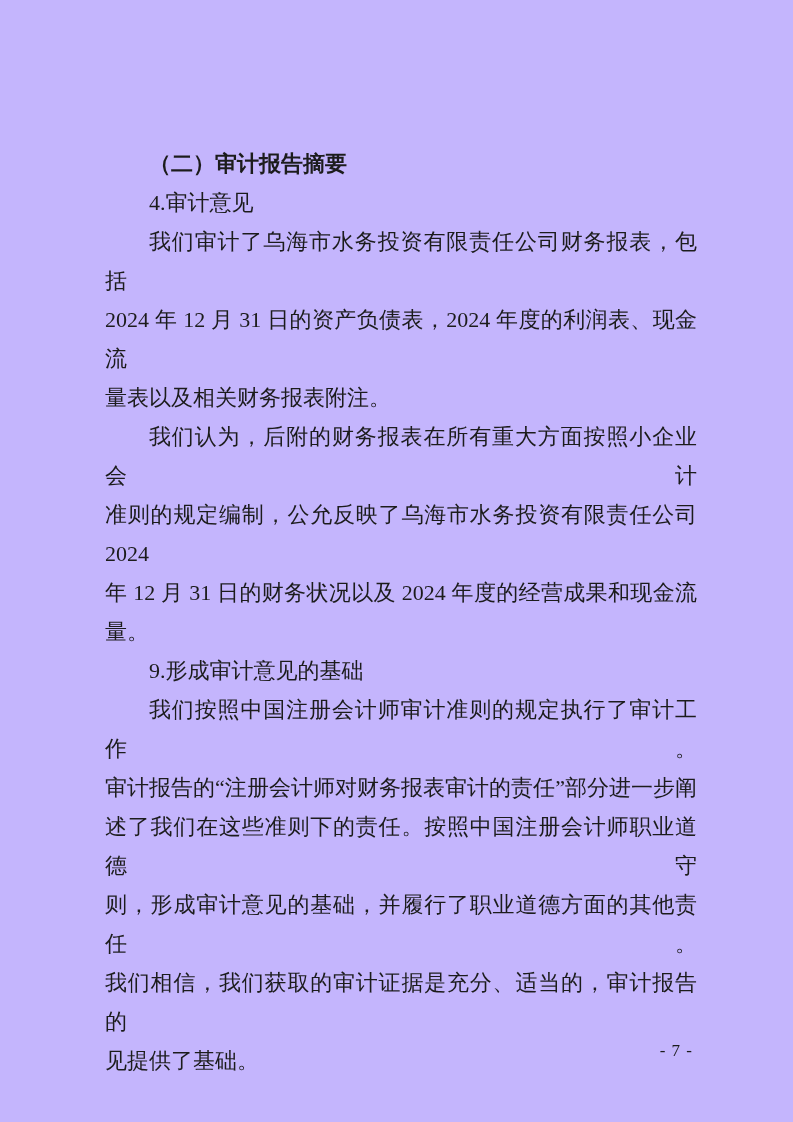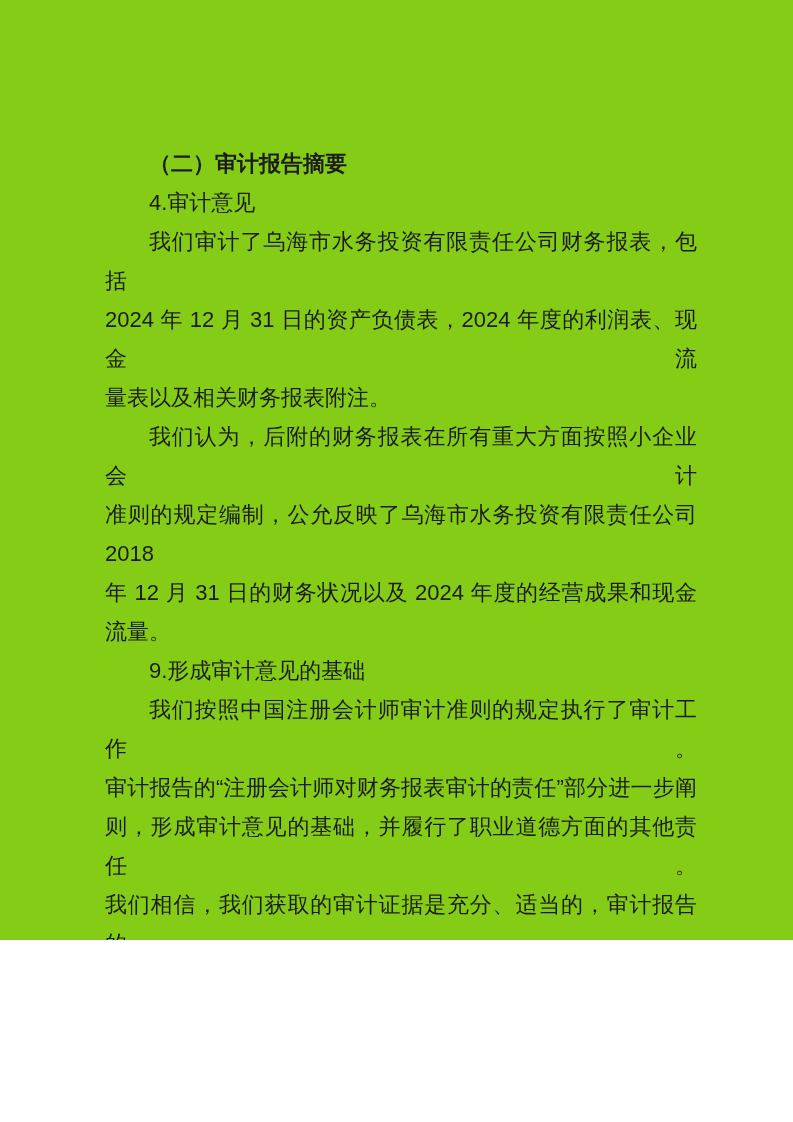--- a/index.html
+++ b/index.html
@@ -3,24 +3,24 @@
 <meta charset="utf-8">
 <style>
   html, body {
     margin: 0;
     padding: 0;
     background: #ffffff;
   }
   .page {
     position: relative;
     width: 793px;
-    height: 940px;
-    background: #84cc16;
+    height: 1122px;
+    background: #c4b5fd;
     overflow: hidden;
-    font-family: Liberation Sans, sans-serif;
+    font-family: Liberation Serif, serif;
     color: #1c1c1c;
   }
   .content {
     position: absolute;
     left: 105px;
     top: 144px;
     width: 592px;
     font-size: 22px;
     line-height: 39px;
   }
@@ -58,29 +58,30 @@
     <div class="line indent">4.审计意见</div>
 
     <div>
       <div class="line fill indent">我们审计了乌海市水务投资有限责任公司财务报表，包括</div>
       <div class="line fill">2024 年 12 月 31 日的资产负债表，2024 年度的利润表、现金流</div>
       <div class="line">量表以及相关财务报表附注。</div>
     </div>
 
     <div>
       <div class="line fill indent">我们认为，后附的财务报表在所有重大方面按照小企业会计</div>
-      <div class="line fill">准则的规定编制，公允反映了乌海市水务投资有限责任公司 2018</div>
+      <div class="line fill">准则的规定编制，公允反映了乌海市水务投资有限责任公司 2024</div>
       <div class="line">年 12 月 31 日的财务状况以及 2024 年度的经营成果和现金流量。</div>
     </div>
 
     <div class="line indent">9.形成审计意见的基础</div>
 
     <div>
       <div class="line fill indent">我们按照中国注册会计师审计准则的规定执行了审计工作。</div>
       <div class="line fill">审计报告的“注册会计师对财务报表审计的责任”部分进一步阐</div>
+      <div class="line fill">述了我们在这些准则下的责任。按照中国注册会计师职业道德守</div>
       <div class="line fill">则，形成审计意见的基础，并履行了职业道德方面的其他责任。</div>
       <div class="line fill">我们相信，我们获取的审计证据是充分、适当的，审计报告的</div>
       <div class="line">见提供了基础。</div>
     </div>
 
   </div>
 
   <div class="footer">- 7 -</div>
 </div>
 

